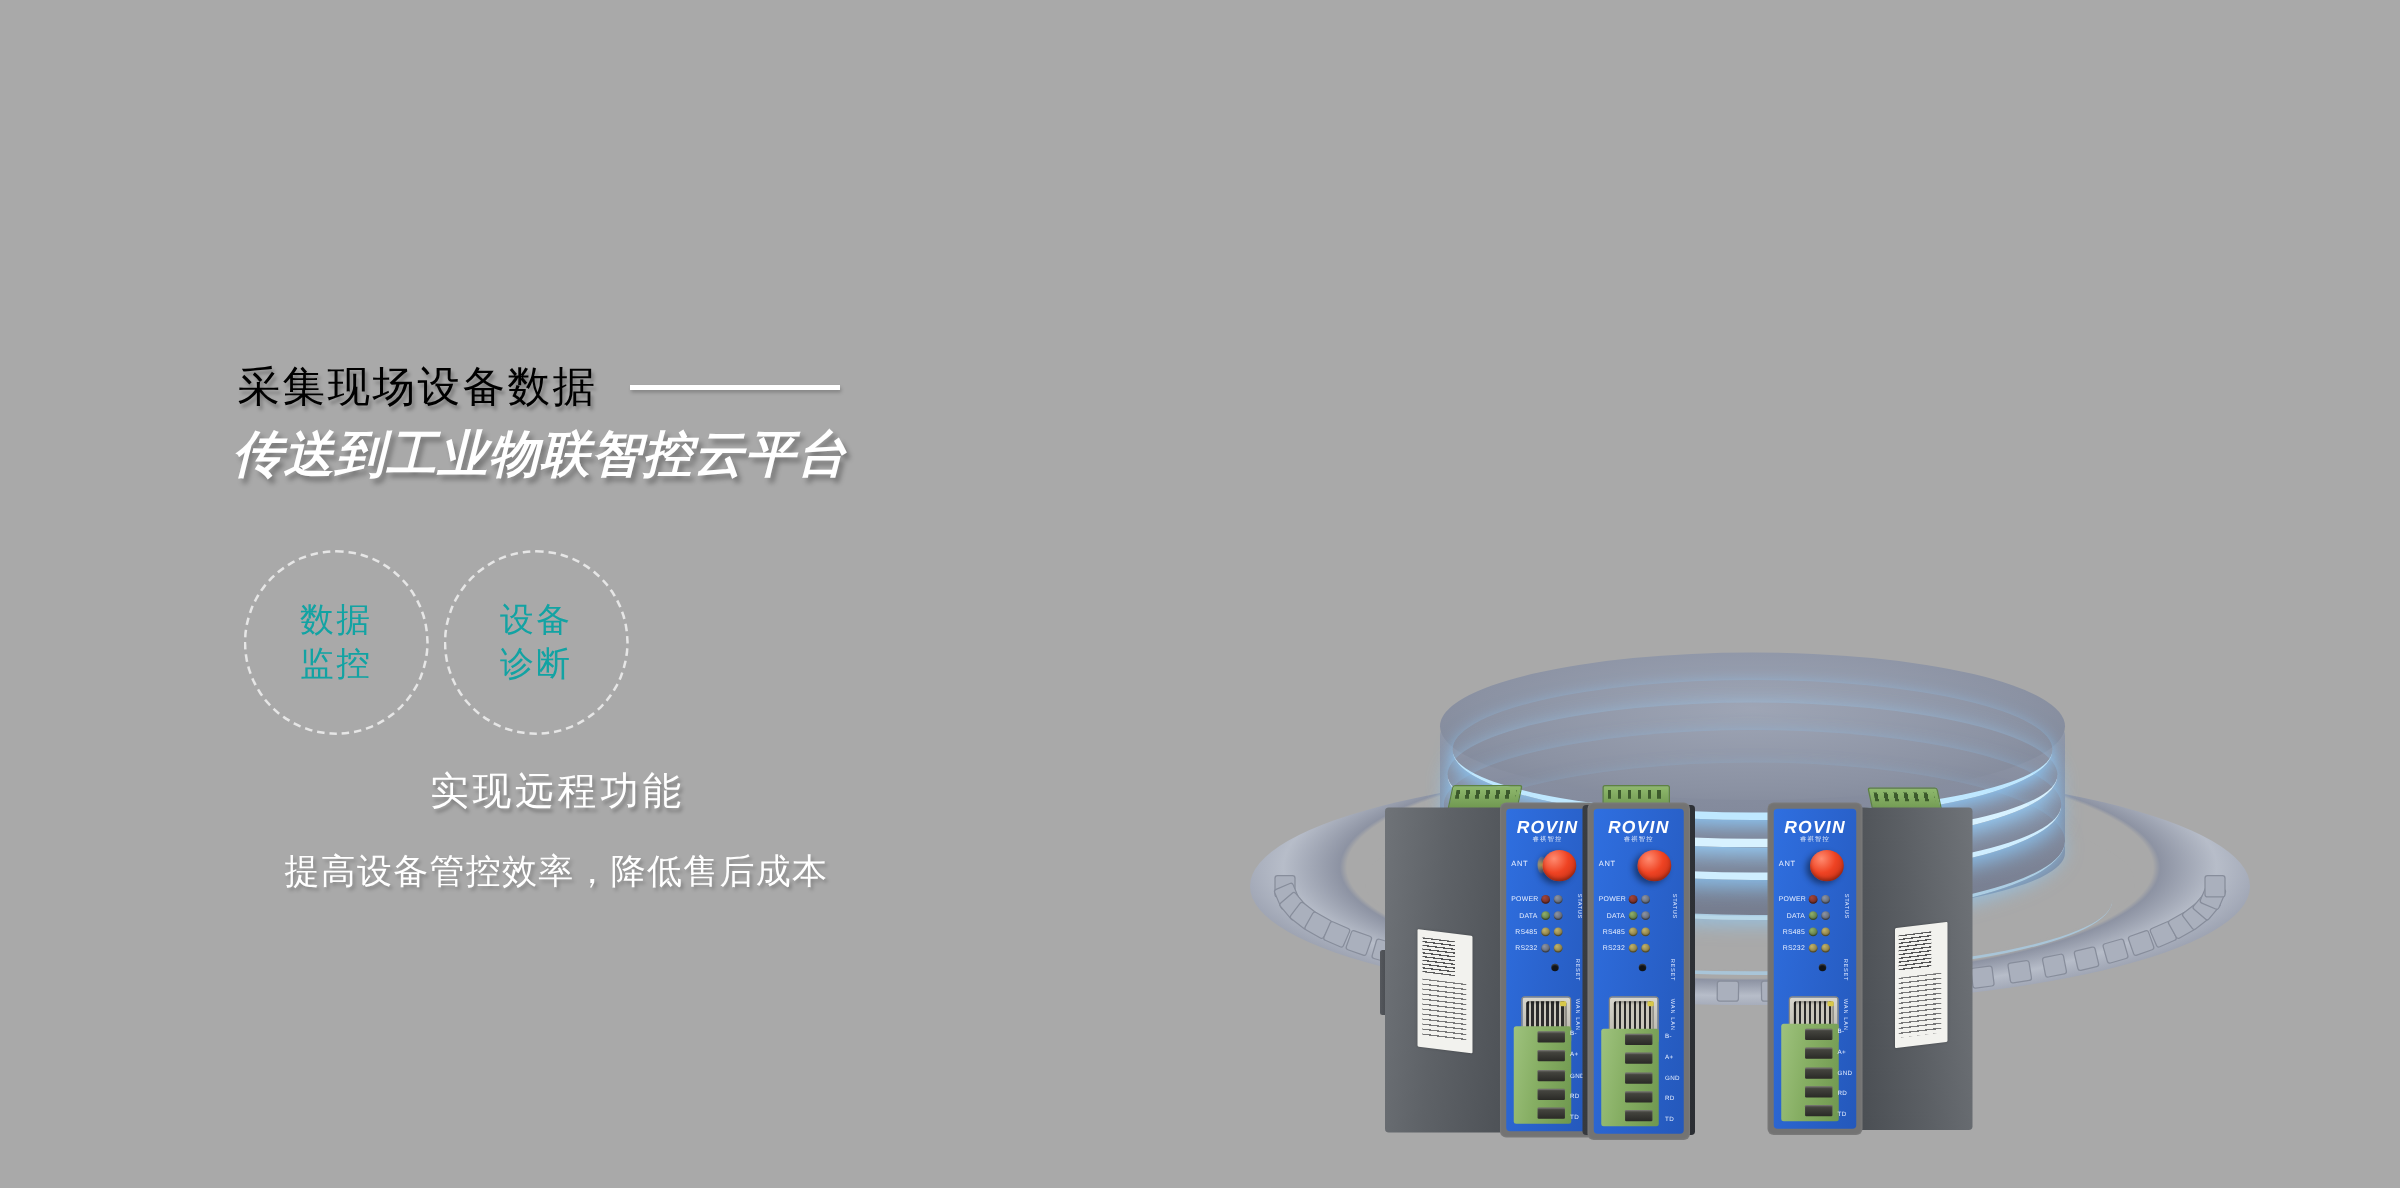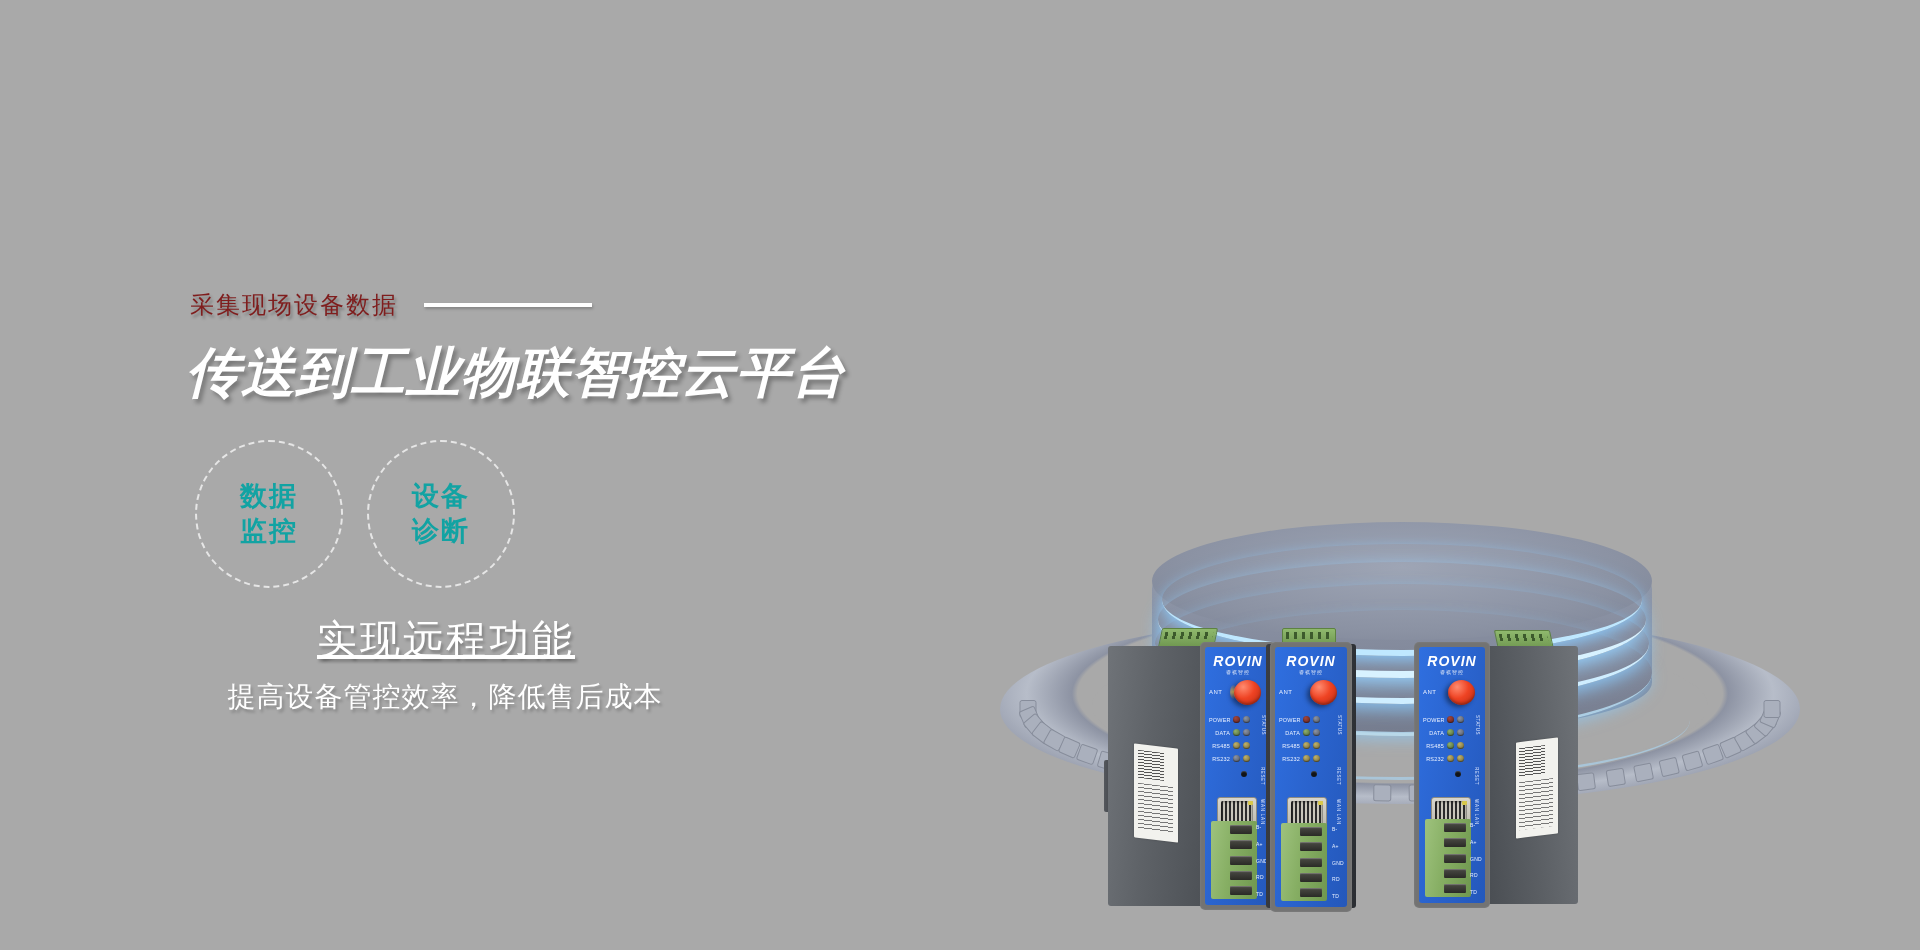--- a/index.html
+++ b/index.html
@@ -30,56 +30,55 @@
 
   .eyebrow-row {
     position: absolute;
     left: 190px;
     top: 293px;
     display: flex;
     align-items: center;
     gap: 26px;
   }
   .eyebrow {
-    font-size: 24px;
+    font-size: 34px;
     font-weight: 400;
-    color: #7f1d1d;
+    color: #000000;
     letter-spacing: 2px;
     text-shadow: 2px 3px 3px rgba(0,0,0,0.28);
     white-space: nowrap;
     line-height: 1;
   }
   .eyebrow-rule {
     width: 168px;
     height: 4px;
     background: #ffffff;
     box-shadow: 1px 2px 3px rgba(0,0,0,0.22);
   }
 
   .headline {
     position: absolute;
     left: 186px;
     top: 340px;
-    font-size: 54px;
+    font-size: 40px;
     font-weight: 700;
     font-style: italic;
     color: #ffffff;
     letter-spacing: 1px;
     white-space: nowrap;
     line-height: 1.2;
     text-shadow: 3px 4px 4px rgba(0,0,0,0.30);
   }
 
   .circles {
     position: absolute;
     left: 195px;
     top: 440px;
     display: flex;
-    gap: 24px;
-    font-weight: bold;
+    gap: 12px;
   }
   .circle {
     width: 148px;
     height: 148px;
     border-radius: 50%;
     border: 2px dashed #e6e6e6;
     display: flex;
     flex-direction: column;
     align-items: center;
     justify-content: center;
@@ -93,26 +92,25 @@
     letter-spacing: 2px;
     white-space: nowrap;
   }
 
   .subhead {
     position: absolute;
     left: 186px;
     top: 612px;
     width: 520px;
     text-align: center;
-    font-size: 40px;
+    font-size: 31px;
     color: #ffffff;
     letter-spacing: 3px;
     text-shadow: 2px 3px 3px rgba(0,0,0,0.25);
     white-space: nowrap;
-    text-decoration: underline;
   }
   .tagline {
     position: absolute;
     left: 160px;
     top: 678px;
     width: 570px;
     text-align: center;
     font-size: 28px;
     color: #ffffff;
     letter-spacing: 1px;

